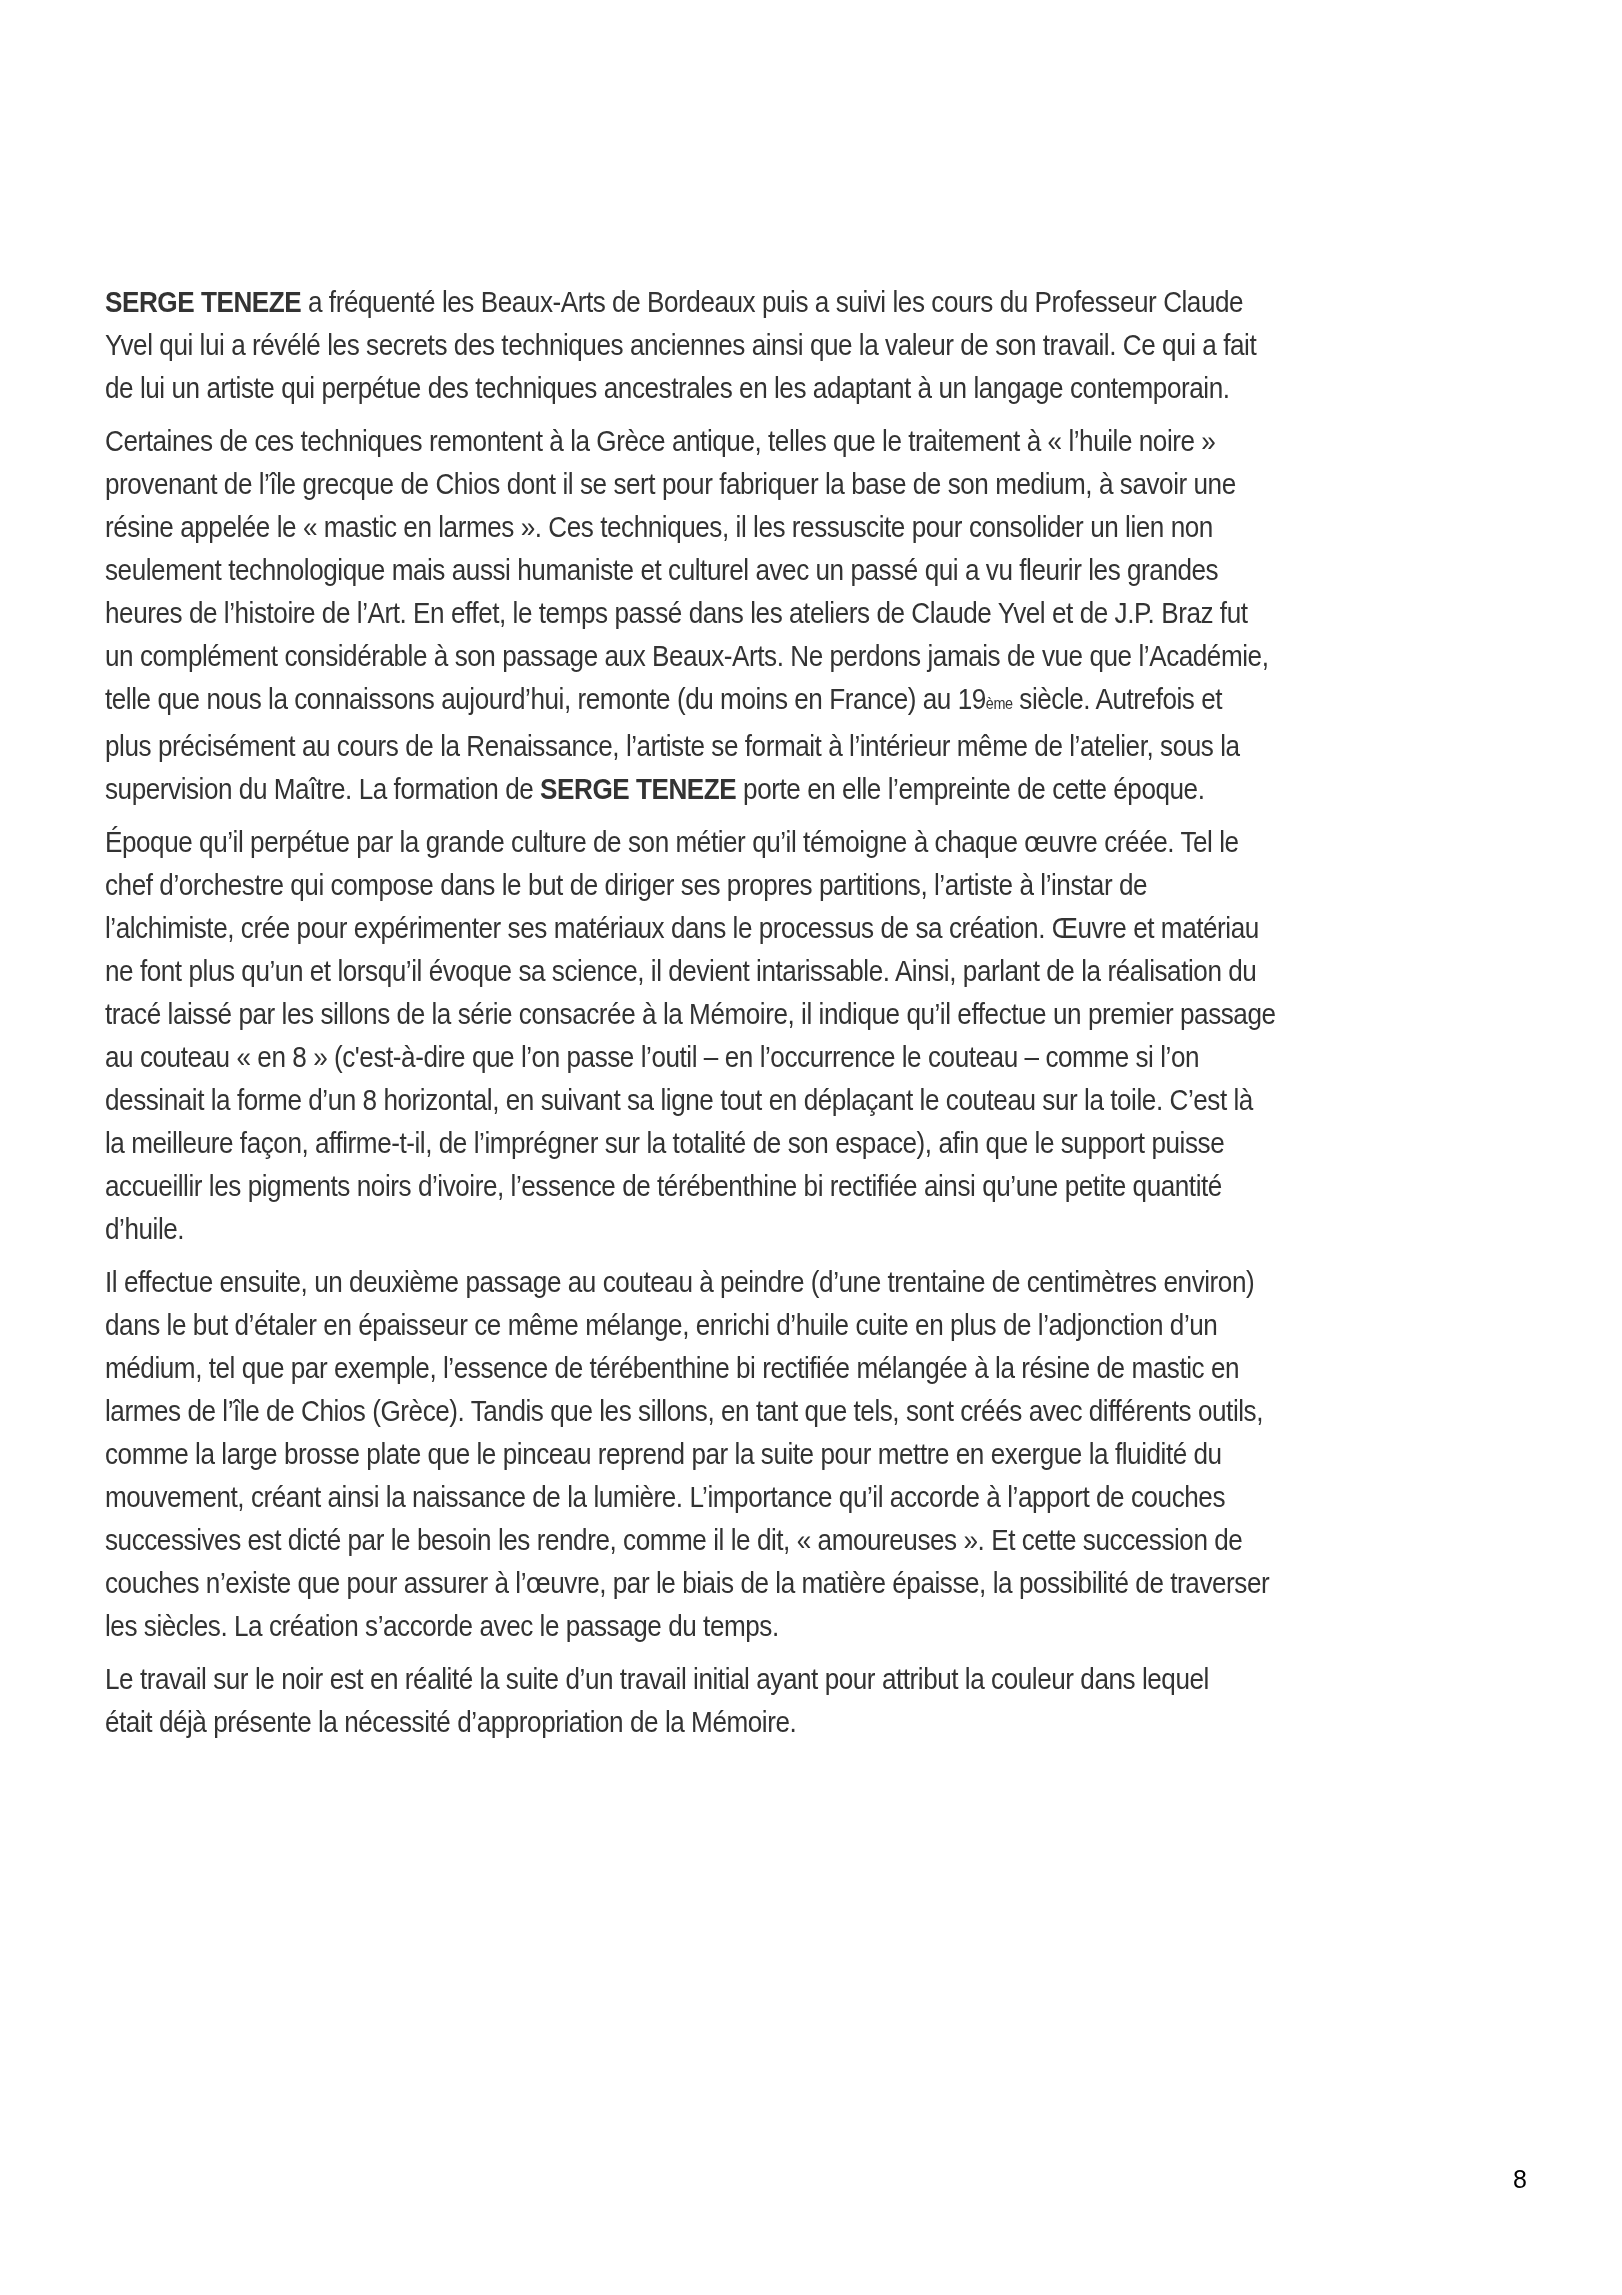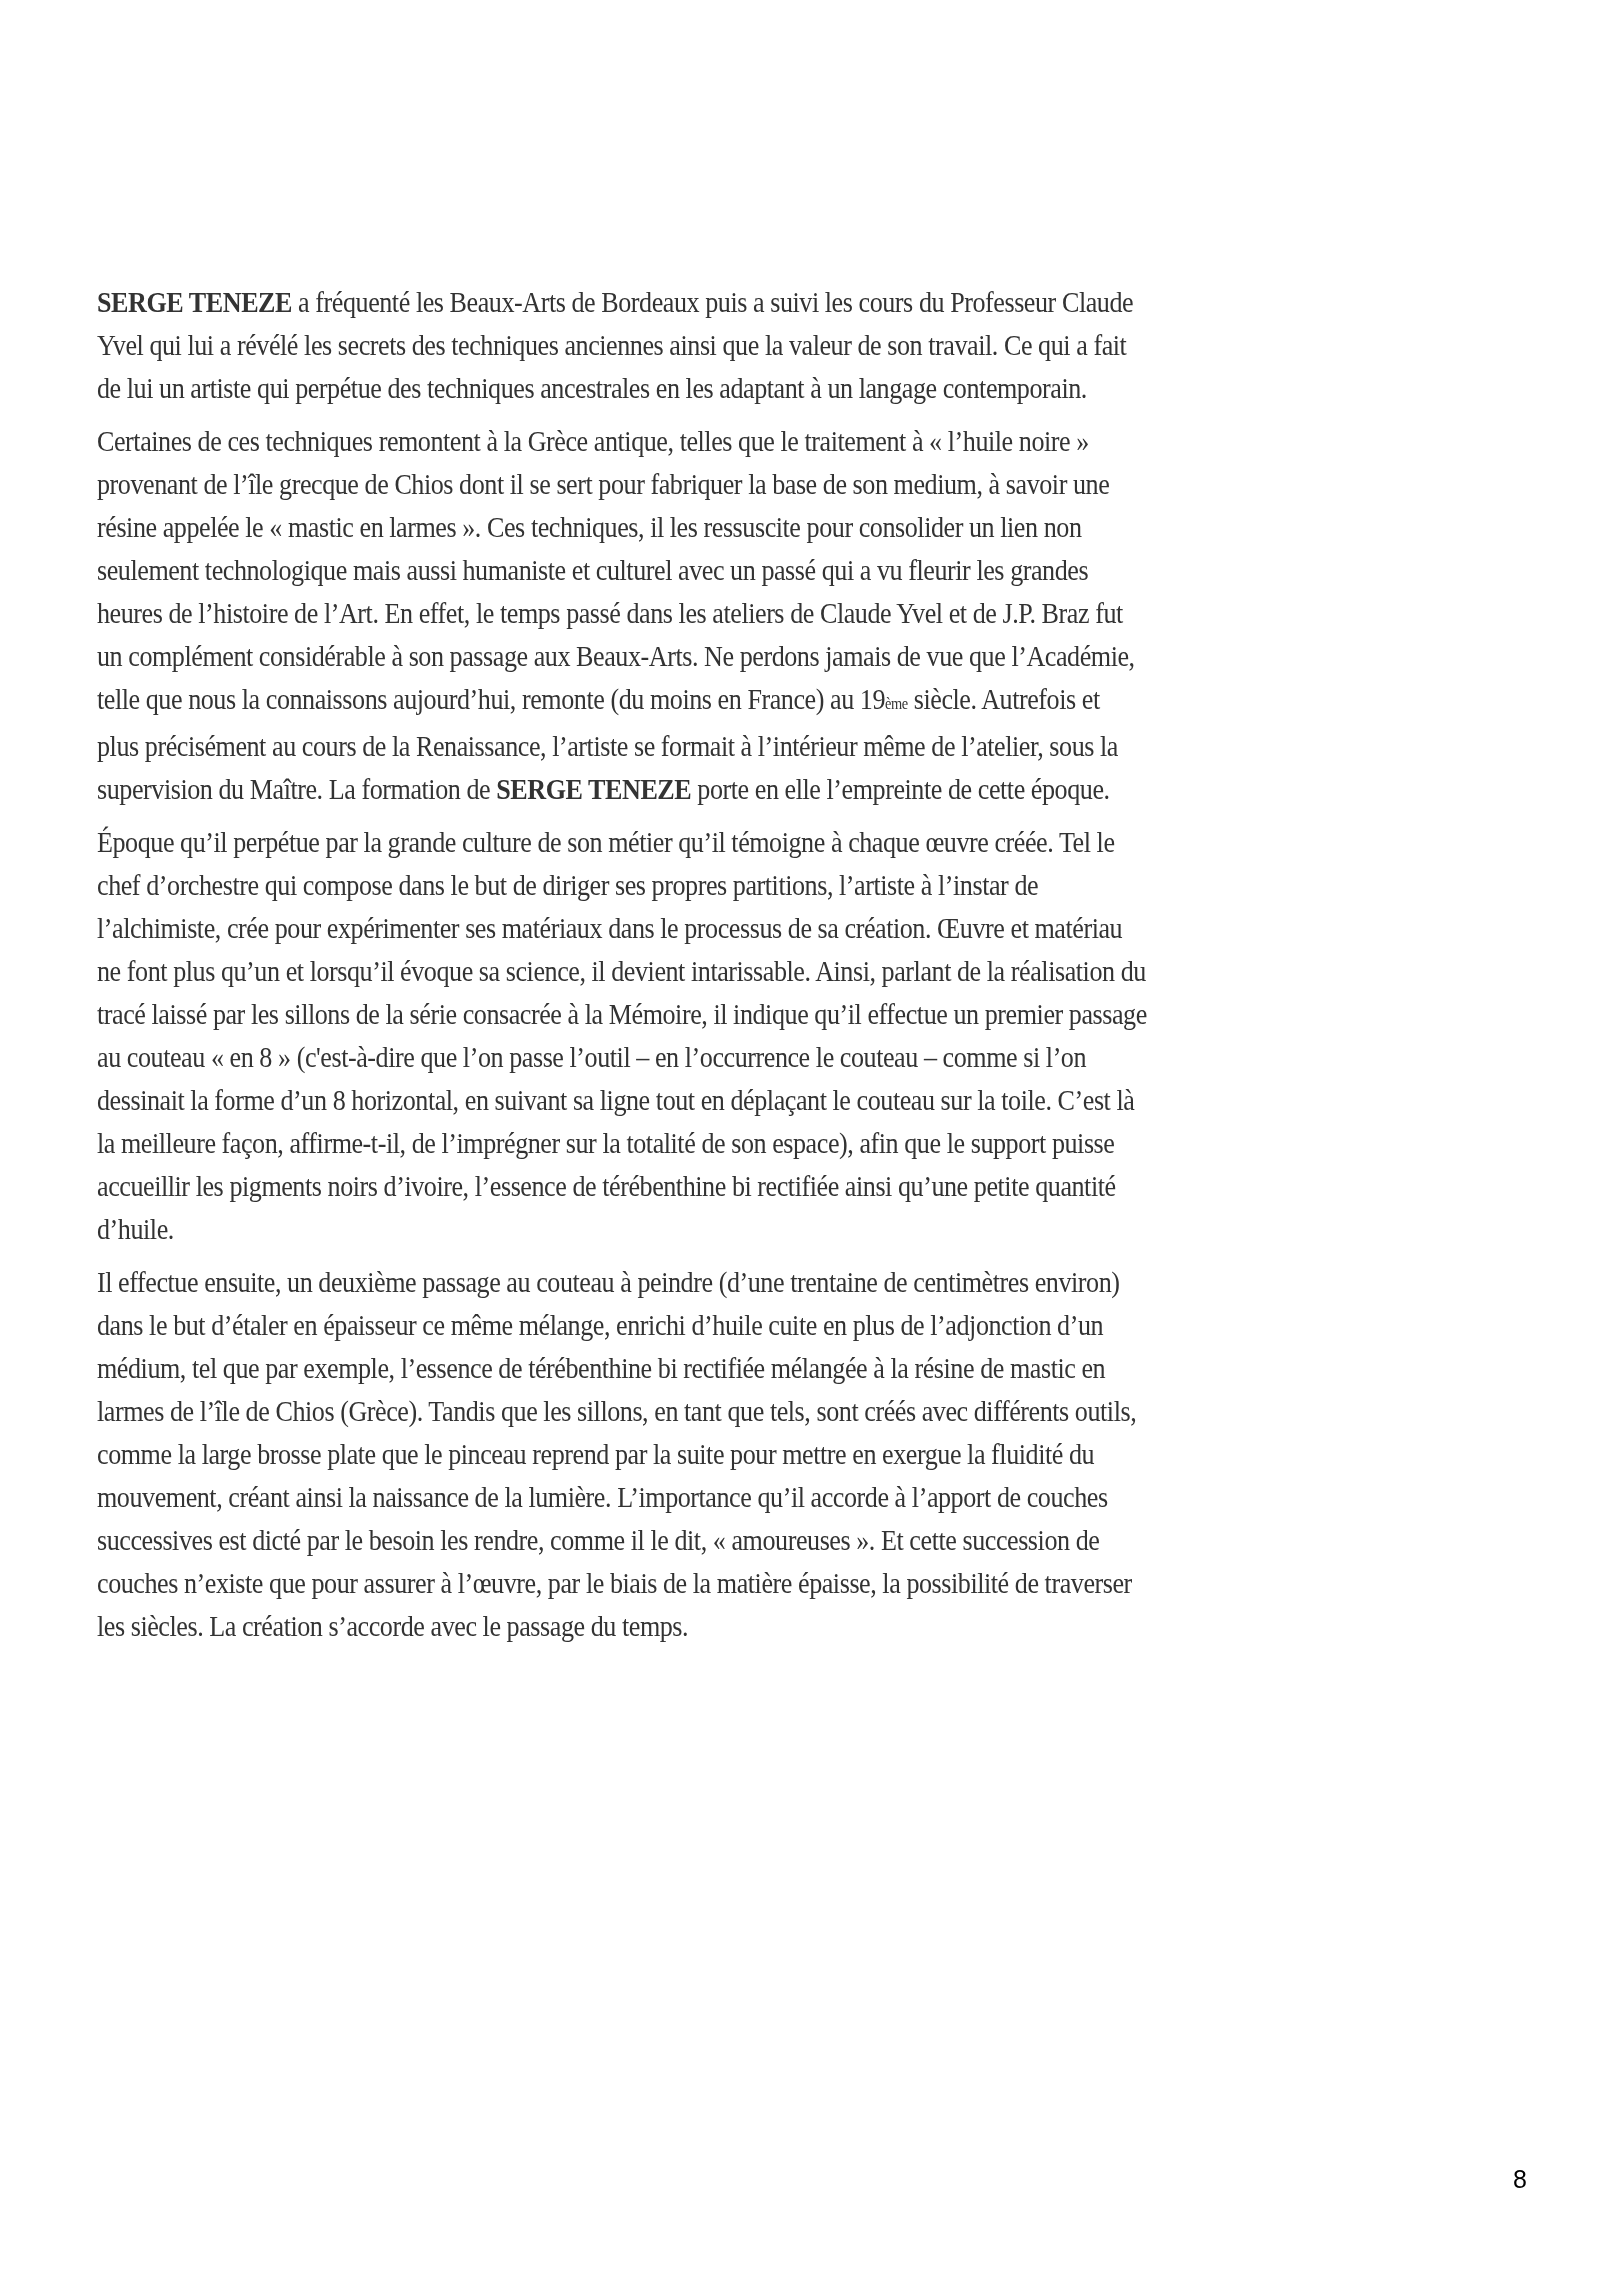--- a/index.html
+++ b/index.html
@@ -1,23 +1,23 @@
 <!DOCTYPE html>
 <html style="font-size:13.5px"><head>
 <meta charset="utf-8">
 <style>
   html, body { margin: 0; padding: 0; background: #ffffff; }
   body { width: 1623px; height: 2295px; position: relative; overflow: hidden; }
   .page { position: absolute; left: 97px; top: 281px; width: 1420px; }
   .para {
-    font-family: Liberation Serif, serif;
+    font-family: Liberation Sans, sans-serif;
     font-size: 29px;
     line-height: 43px;
     color: #333333;
-    margin: 0 0 10px 0;
+    margin: 0 0 10px 8px;
     letter-spacing: -0.5px;
     transform-origin: left top;
   }
   .para .line { display: block; white-space: nowrap; transform: scaleX(0.9); transform-origin: left center; }
   .name { font-weight: bold; }
   .sup { font-size: 16px; vertical-align: baseline; }
   .page-number {
     position: absolute; left: 1513px; top: 2165px;
     font-family: "Liberation Sans", sans-serif; font-size: 25px; color: #000;
   }
@@ -58,16 +58,20 @@
       <span class="line"><span>Il effectue ensuite, un deuxième passage au couteau à peindre (d’une trentaine de centimètres environ)</span></span>
       <span class="line"><span>dans le but d’étaler en épaisseur ce même mélange, enrichi d’huile cuite en plus de l’adjonction d’un</span></span>
       <span class="line"><span>médium, tel que par exemple, l’essence de térébenthine bi rectifiée mélangée à la résine de mastic en</span></span>
       <span class="line"><span>larmes de l’île de Chios (Grèce). Tandis que les sillons, en tant que tels, sont créés avec différents outils,</span></span>
       <span class="line"><span>comme la large brosse plate que le pinceau reprend par la suite pour mettre en exergue la fluidité du</span></span>
       <span class="line"><span>mouvement, créant ainsi la naissance de la lumière. L’importance qu’il accorde à l’apport de couches</span></span>
       <span class="line"><span>successives est dicté par le besoin les rendre, comme il le dit, « amoureuses ». Et cette succession de</span></span>
       <span class="line"><span>couches n’existe que pour assurer à l’œuvre, par le biais de la matière épaisse, la possibilité de traverser</span></span>
       <span class="line"><span>les siècles. La création s’accorde avec le passage du temps.</span></span>
     </p>
+    <p class="para">
+      <span class="line"><span>Le travail sur le noir est en réalité la suite d’un travail initial ayant pour attribut la couleur dans lequel</span></span>
+      <span class="line"><span>était déjà présente la nécessité d’appropriation de la Mémoire.</span></span>
+    </p>
   </div>
 
 <div class="page-number">8</div>
 
 
 </body></html>

